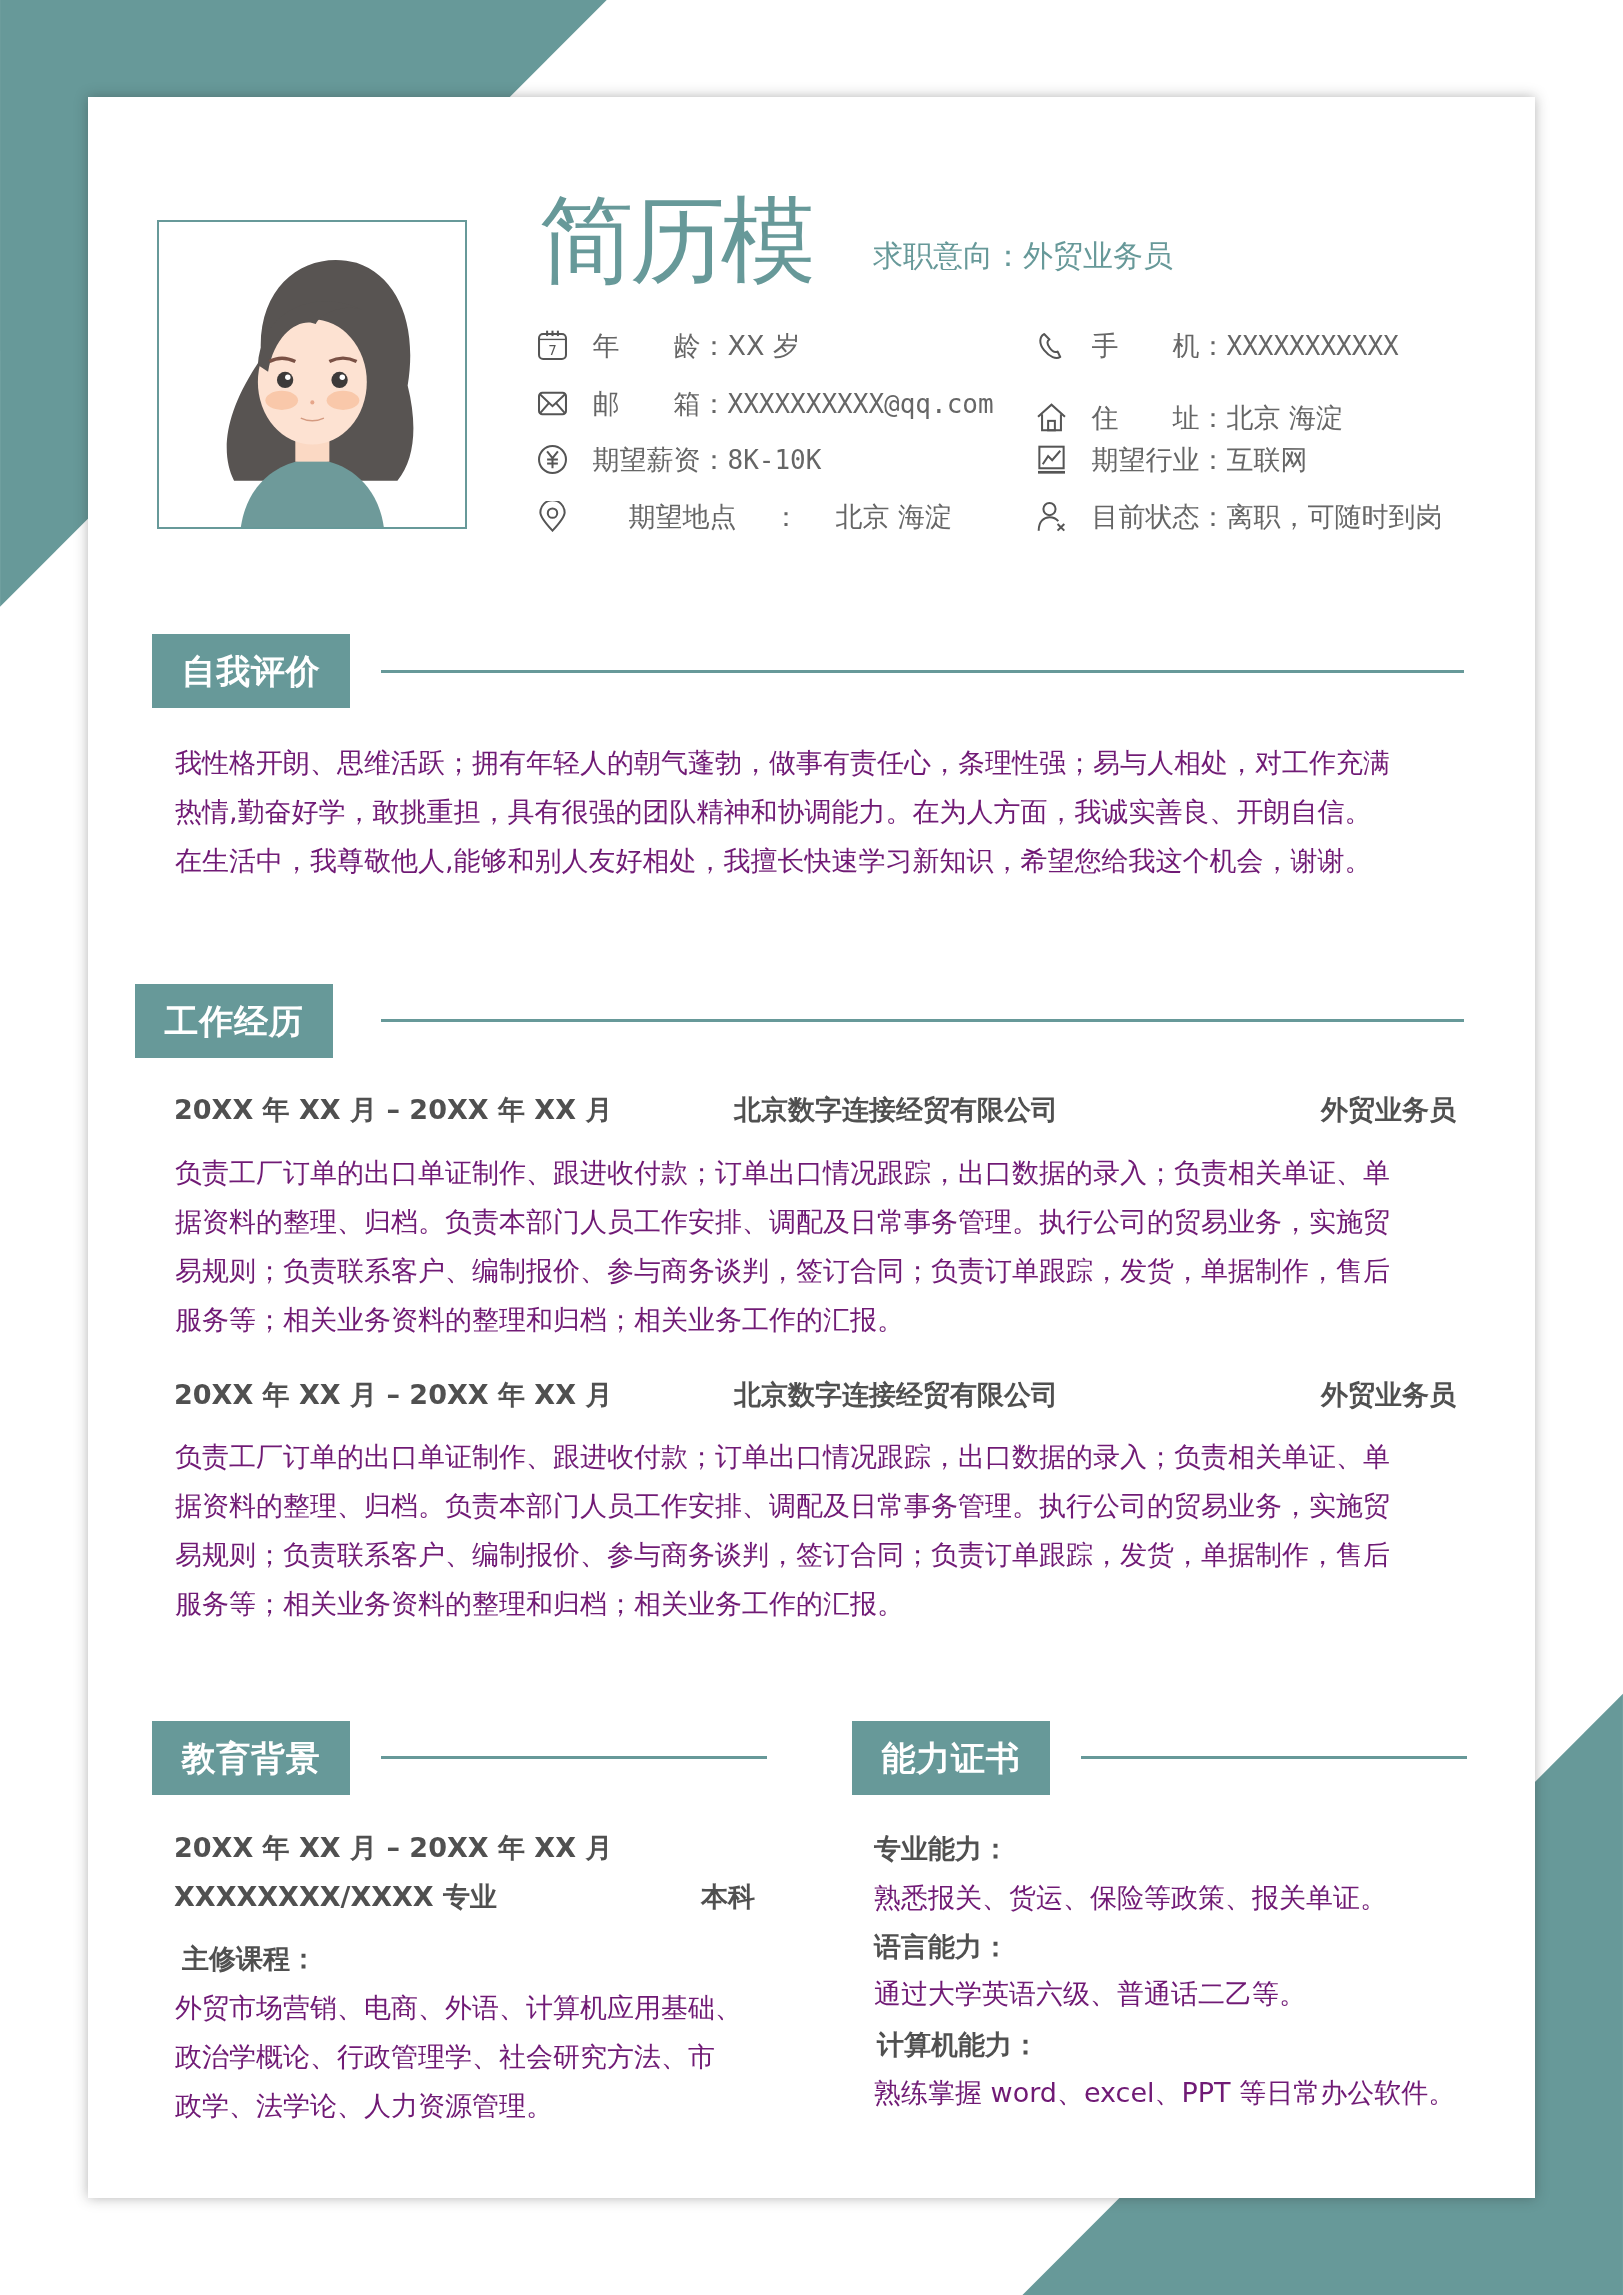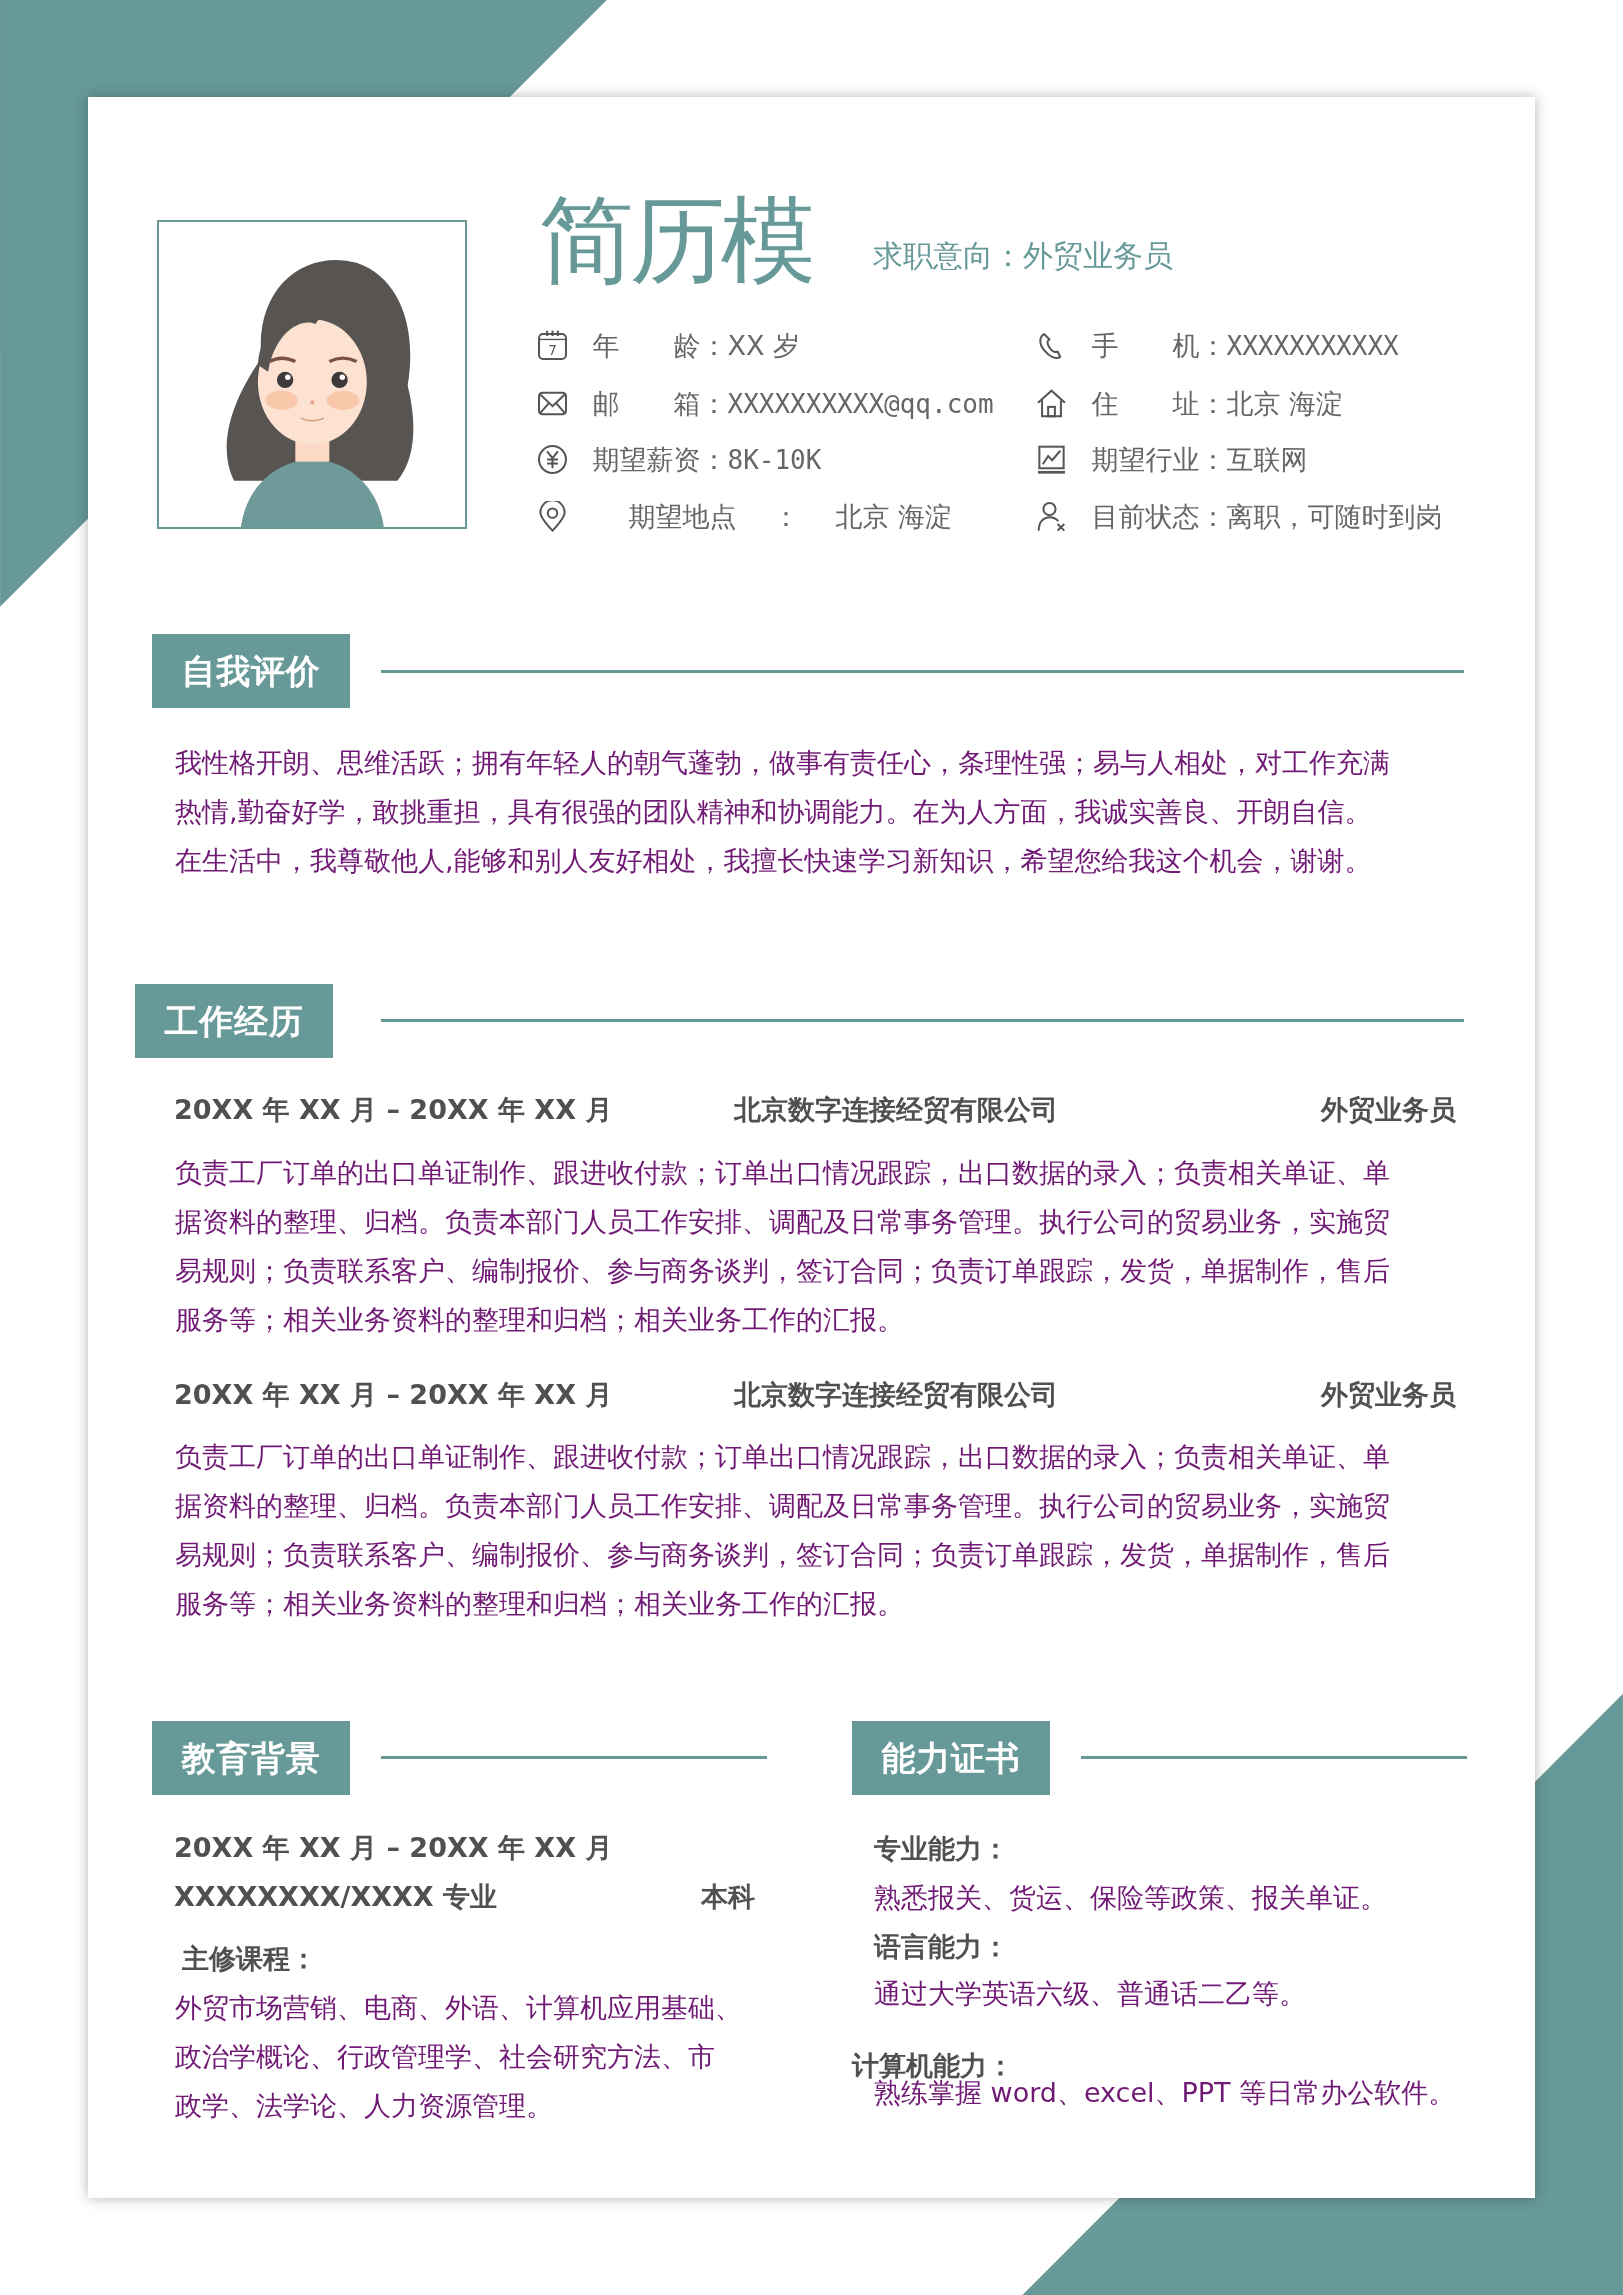--- a/index.html
+++ b/index.html
@@ -144,21 +144,21 @@
 </div>
 
 <div class="info-row" style="left:1036px; top:325px;">
   <svg class="ico" viewBox="0 0 46 46">
     <path d="M12 6 C5 10 4 20 12 30 C20 40 30 44 36 40 L32 32 C28 34 24 32 20 26 C16 20 16 16 20 14 Z" fill="none" stroke="#555" stroke-width="3" stroke-linejoin="round"></path>
   </svg>
   <span class="lbl">手　　机</span>
     <span class="sep">：</span>
     <span class="val">XXXXXXXXXXX</span>
 </div>
-<div class="info-row" style="left:1036px; top:383px;">
+<div class="info-row" style="left:1036px; top:397px;">
   <svg class="ico" viewBox="0 0 46 46">
     <polyline points="3,22 23,4 43,22" fill="none" stroke="#555" stroke-width="3"></polyline>
     <polyline points="9,18 9,42 37,42 37,18" fill="none" stroke="#555" stroke-width="3"></polyline>
     <rect x="18" y="28" width="10" height="14" fill="none" stroke="#555" stroke-width="3"></rect>
   </svg>
   <span class="lbl">住　　址</span>
     <span class="sep">：</span>
     <span class="val cjk">北京 海淀</span>
 </div>
 <div class="info-row" style="left:1036px; top:439px;">
@@ -233,15 +233,15 @@
   <div>政治学概论、行政管理学、社会研究方法、市</div>
   <div>政学、法学论、人力资源管理。</div>
 </div>
 
 <div class="sec-box" style="left:852px; top:1721px;">能力证书</div>
 <div class="sec-line" style="left:1081px; top:1756px; width:386px;"></div>
 <div class="job-head" style="left:874px; top:1828px;">专业能力：</div>
 <div class="para" style="left:874px; top:1873px; width:600px; line-height:49px; white-space:nowrap;">熟悉报关、货运、保险等政策、报关单证。</div>
 <div class="job-head" style="left:874px; top:1926px;">语言能力：</div>
 <div class="para" style="left:874px; top:1969px; width:600px; line-height:49px; white-space:nowrap;">通过大学英语六级、普通话二乙等。</div>
-<div class="job-head" style="left:852px; top:2024px;margin-top:21px;">计算机能力：</div>
+<div class="job-head" style="left:877px; top:2024px;">计算机能力：</div>
 <div class="para" style="left:874px; top:2068px; width:600px; line-height:49px; white-space:nowrap;">熟练掌握 word、excel、PPT 等日常办公软件。</div>
 
 
 </body></html>

